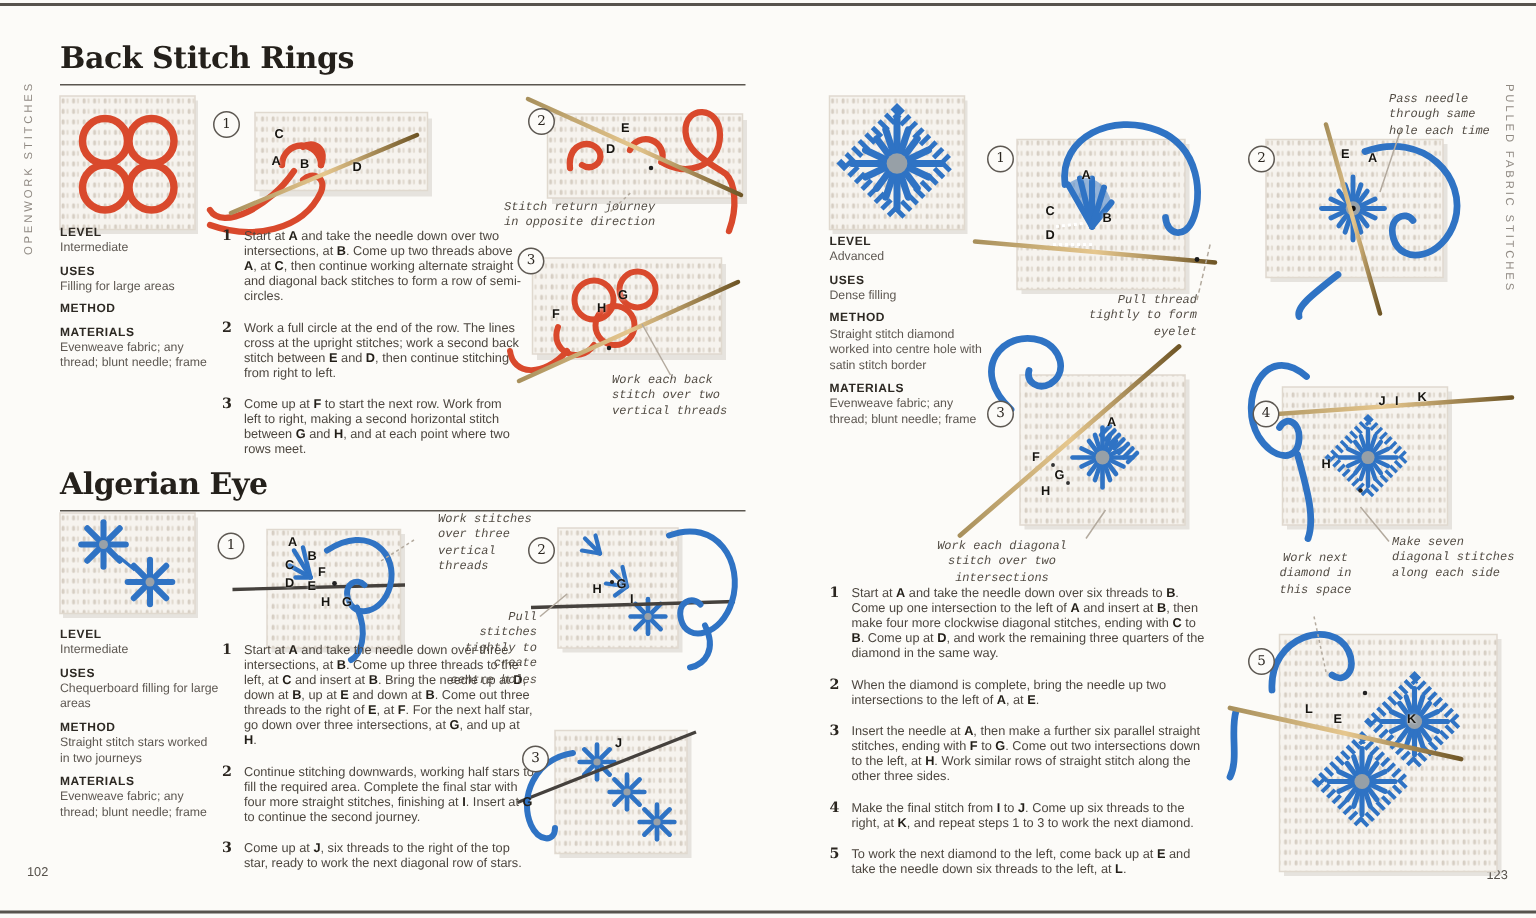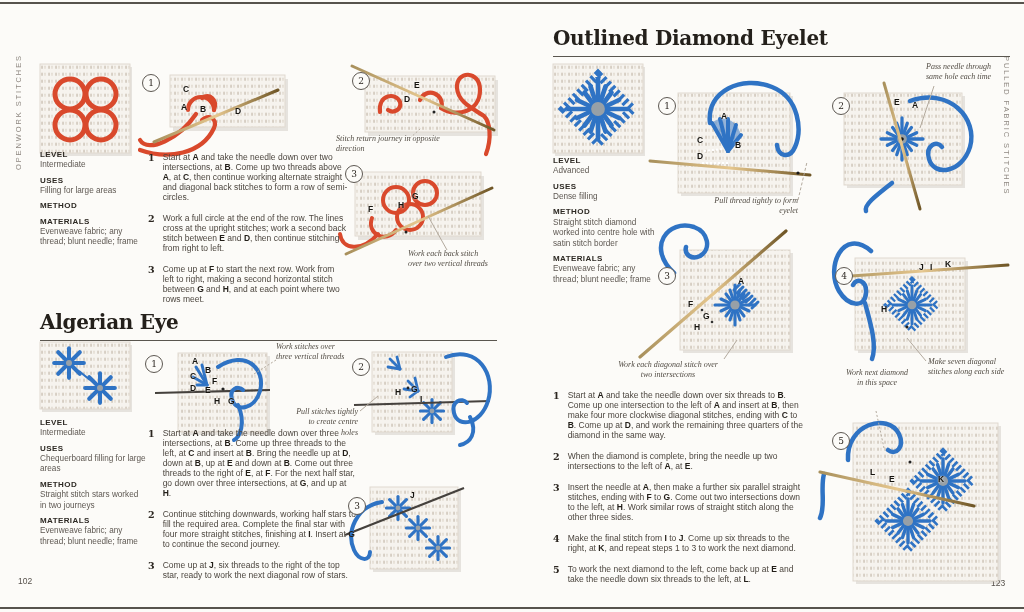--- a/index.html
+++ b/index.html
@@ -19,21 +19,21 @@
   .step{display:flex;gap:8px;}
   .step .n{font-family:"DejaVu Serif",serif;font-weight:700;font-size:9.5px;color:#2b2620;flex:0 0 auto;}
   .step .t b{color:#221e18;}
   .fig{position:absolute;}
   .fig svg{position:absolute;left:0;top:0;overflow:visible;}
   .num{position:absolute;width:16px;height:16px;border:1px solid #5d5852;border-radius:50%;
        display:flex;align-items:center;justify-content:center;font-family:"DejaVu Serif",serif;
        font-size:9px;color:#2b2620;background:#fcfbf8;z-index:3;}
   .lbl{position:absolute;font-size:8.5px;font-weight:700;color:#16140f;z-index:2;
        text-shadow:0 0 2px rgba(255,255,255,.9);}
-  .cap{position:absolute;font-family:Liberation Serif, serif;font-style:italic;font-size:8px;
+  .cap{position:absolute;font-family:Liberation Mono, monospace;font-style:italic;font-size:8px;
        line-height:1.3;color:#524c44;z-index:2;}
   .pnum{position:absolute;font-size:8.5px;color:#56514b;text-align:right;}
   .leaders{position:absolute;left:0;top:0;pointer-events:none;z-index:1;}
 </style>
 </head>
 <body>
 
 <svg width="0" height="0" style="position:absolute" aria-hidden="true">
   <defs>
     <pattern id="fab" width="7" height="7" patternUnits="userSpaceOnUse">
@@ -83,20 +83,21 @@
 
 <div class="spread">
   <div class="rule" style="top:2px"></div>
   <div class="rule" style="top:607px"></div>
 
   <div class="vside flip" style="left:14px;top:54px">OPENWORK STITCHES</div>
   <div class="vside" style="left:1002px;top:56px">PULLED FABRIC STITCHES</div>
   <div class="pnum" style="left:18px;top:576px">102</div>
   <div class="pnum" style="left:991px;top:578px">123</div>
 
+  <h1 class="sec-title" style="left:40px;top:26px">Back Stitch Rings</h1>
 
   <div class="fig" style="left:40px;top:64px;width:92px;height:92px">
     <svg width="92" height="92">
       <rect x="2" y="3" width="90" height="89" fill="rgba(70,55,40,.12)"></rect>
       <rect width="90" height="89" fill="url(#fab)" stroke="#e0d9cf"></rect>
       <g fill="none" stroke="#d9492c" stroke-width="5">
         <circle cx="30" cy="30" r="15"></circle>
           <circle cx="61" cy="30" r="15"></circle>
         <circle cx="30" cy="61" r="15"></circle>
           <circle cx="61" cy="61" r="15"></circle>
@@ -232,21 +233,21 @@
     </svg>
     <span class="lbl" style="left:54px;top:11px">A</span>
     <span class="lbl" style="left:67px;top:20px">B</span>
     <span class="lbl" style="left:52px;top:26px">C</span>
     <span class="lbl" style="left:52px;top:38px">D</span>
     <span class="lbl" style="left:67px;top:40px">E</span>
     <span class="lbl" style="left:74px;top:31px">F</span>
     <span class="lbl" style="left:76px;top:51px">H</span>
     <span class="lbl" style="left:90px;top:51px">G</span>
   </div>
-  <div class="cap" style="left:276px;top:342px;width:70px;text-align:left">Work stitches over three vertical threads</div>
+  <div class="cap" style="left:292px;top:342px;width:70px;text-align:left">Work stitches over three vertical threads</div>
   <div class="cap" style="left:296px;top:407px;width:62px;text-align:right">Pull stitches tightly to create centre holes</div>
 
   <div class="fig" style="left:348px;top:345px;width:152px;height:100px">
     <span class="num" style="left:4px;top:13px">2</span>
     <svg width="152" height="100">
       <rect x="27" y="10" width="80" height="80" fill="rgba(70,55,40,.12)"></rect>
       <rect x="24" y="7" width="80" height="80" fill="url(#fab)" stroke="#e0d9cf"></rect>
       <g stroke="#2f73c4" stroke-width="2.8" stroke-linecap="round">
         <line x1="52" y1="24" x2="42" y2="14"></line>
           <line x1="52" y1="24" x2="49" y2="12"></line>
@@ -297,21 +298,20 @@
     <div class="step">
         <span class="n">2</span>
         <span class="t">Continue stitching downwards, working half stars to fill the required area. Complete the final star with four more straight stitches, finishing at <b>I</b>. Insert at <b>G</b> to continue the second journey.</span>
       </div>
     <div class="step">
         <span class="n">3</span>
         <span class="t">Come up at <b>J</b>, six threads to the right of the top star, ready to work the next diagonal row of stars.</span>
       </div>
   </div>
 
-  <h1 class="sec-title" style="left:553px;top:26px">Outlined Diamond Eyelet</h1>
 
   <div class="fig" style="left:553px;top:64px;width:92px;height:92px">
     <svg width="92" height="92">
       <rect x="2" y="3" width="90" height="89" fill="rgba(70,55,40,.12)"></rect>
       <rect width="90" height="89" fill="url(#fab)" stroke="#e0d9cf"></rect>
       <use href="#eyelet" transform="translate(45,45) scale(1.5)"></use>
       <use href="#dband" transform="translate(45,45) scale(1.32)"></use>
     </svg>
   </div>
 

